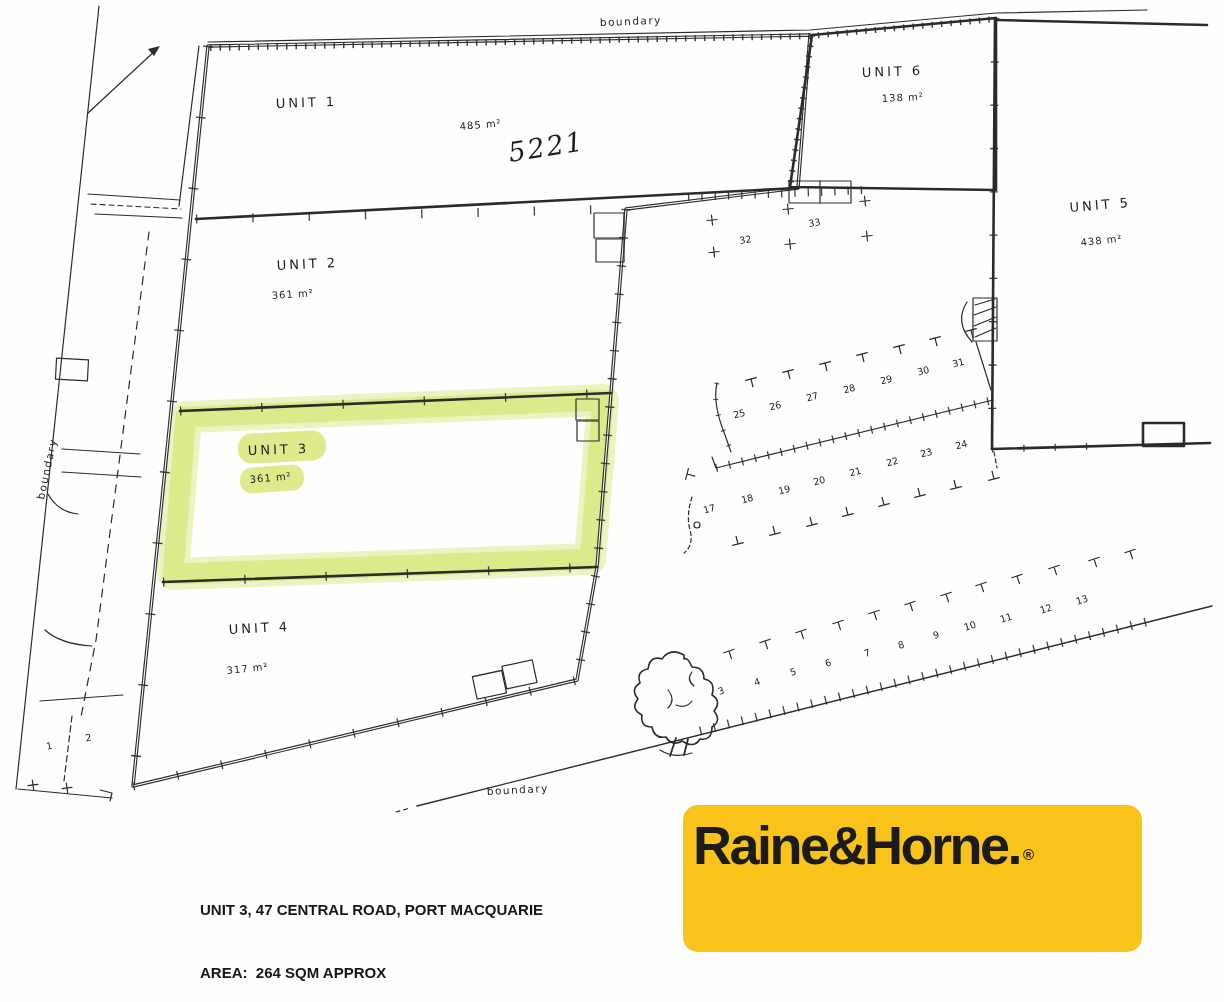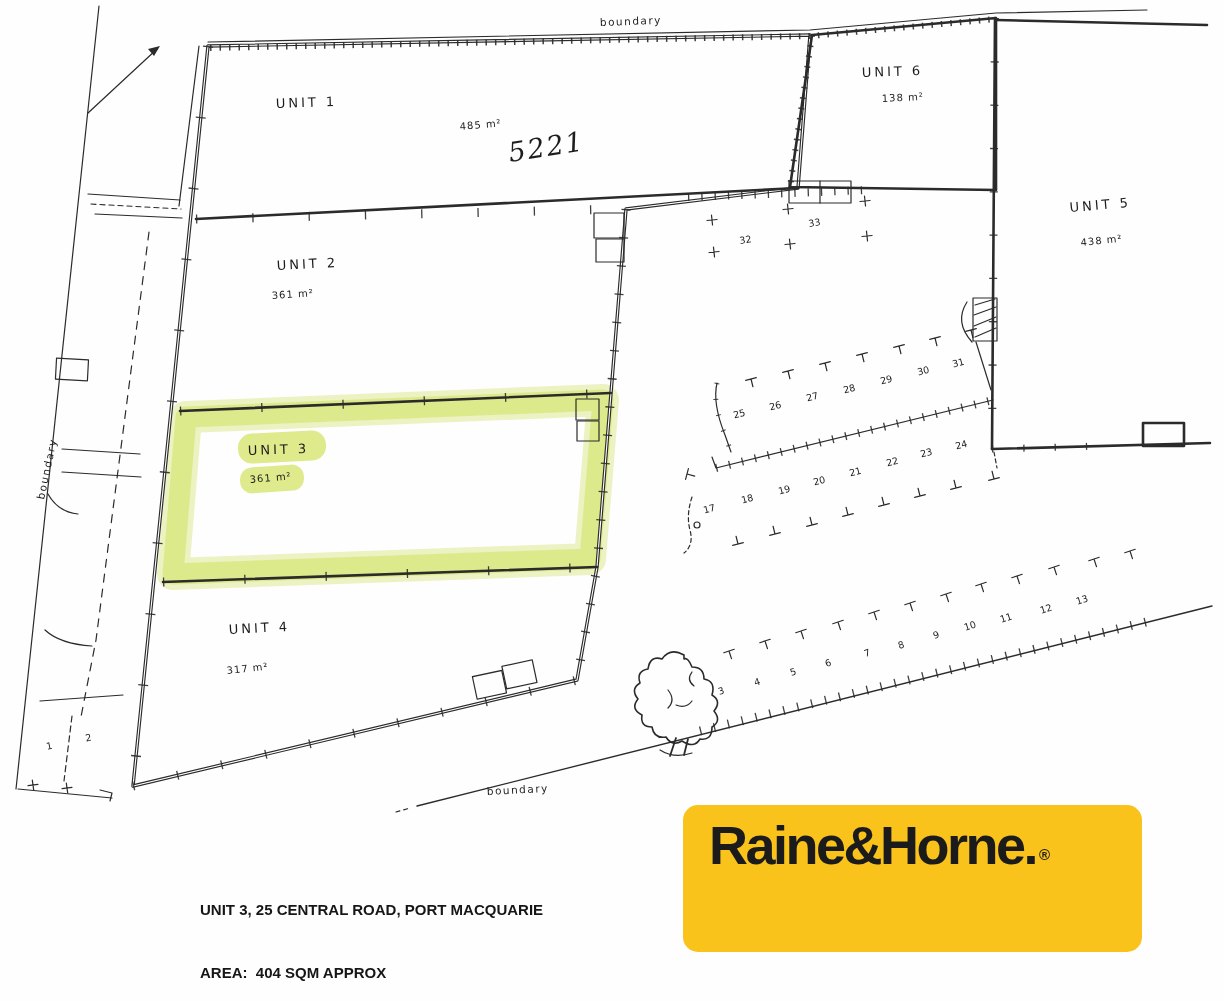--- a/index.html
+++ b/index.html
@@ -12,21 +12,21 @@
   .tick{stroke:#2b2b2b;fill:none;opacity:.9;}
   .hand{font-family:"DejaVu Sans",sans-serif;}
   .unit{font-size:13px;letter-spacing:3px;}
   .area{font-size:10px;letter-spacing:1px;}
   .num{font-size:9.5px;text-anchor:middle;}
   .bnd{font-size:10.5px;letter-spacing:1.5px;}
   .hw{font-family:"DejaVu Serif",serif;font-style:italic;font-size:27px;letter-spacing:2px;}
   .caption{position:absolute;left:200px;top:857px;color:#161616;font-weight:bold;
            font-size:15px;line-height:21px;white-space:pre;}
   .logo{position:absolute;left:683px;top:805px;width:459px;height:147px;border-radius:15px;
-        background:#F9C31B;color:#1b1b1b;padding:10px 0 0 26px;box-sizing:border-box;}
+        background:#F9C31B;color:#1b1b1b;padding:10px 0 0 10px;box-sizing:border-box;}
   .logo .line{font-weight:bold;font-size:54px;line-height:60px;letter-spacing:-2.5px;white-space:nowrap;}
   .logo .reg{font-size:15px;letter-spacing:0;position:relative;top:-4px;left:3px;font-weight:bold;}
 </style>
 </head>
 <body>
 
 <div class="stage">
 
 <svg width="1224" height="1002" viewBox="0 0 1224 1002">
   <defs>
@@ -236,22 +236,22 @@
   <g>
     <path class="ink" stroke-width="1.6" d="M684,655 q-14,-8 -22,4 q-12,-4 -14,10 q-12,2 -8,14 q-10,6 -2,16 q-8,10 4,16 q-2,12 10,12 q2,12 14,10 q6,10 16,4 q12,8 18,-2 q12,2 12,-12 q10,-6 2,-16 q8,-10 -2,-16 q4,-14 -8,-16 q0,-12 -12,-12 q-4,-10 -8,-8 z"></path>
     <path class="ink w1" d="M668,690 q8,10 0,18 M692,672 q-6,8 2,14 M676,705 q10,4 16,-4"></path>
     <path class="ink" stroke-width="1.8" d="M676,738 L670,756 M688,739 L684,755"></path>
     <path class="ink w1" d="M660,750 q14,9 32,3"></path>
   </g>
 </svg>
 
 
 <div class="caption">
-  <div>UNIT 3, 25 CENTRAL ROAD, PORT MACQUARIE</div>
-  <div>AREA:  404 SQM APPROX</div>
+  <div>UNIT 3, 47 CENTRAL ROAD, PORT MACQUARIE</div>
+  <div>AREA:  264 SQM APPROX</div>
 </div>
 
 
 <div class="logo">
   <div class="line"><span>Raine&amp;Horne.</span><span class="reg">®</span></div>
 </div>
 
 </div>
 
 </body></html>

